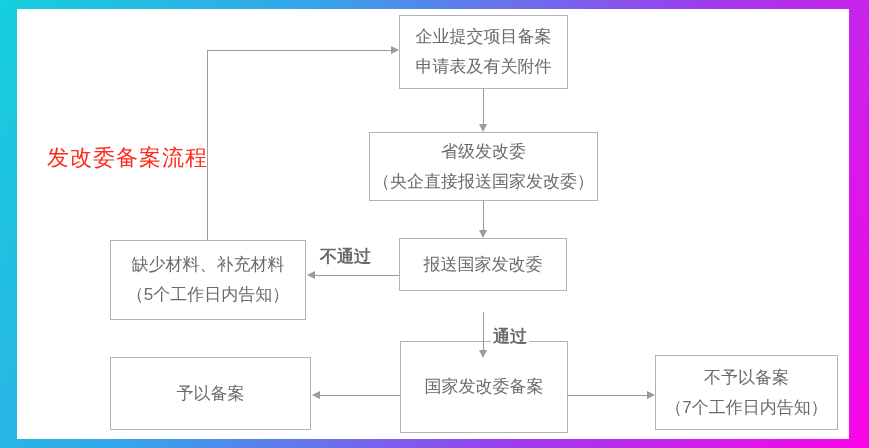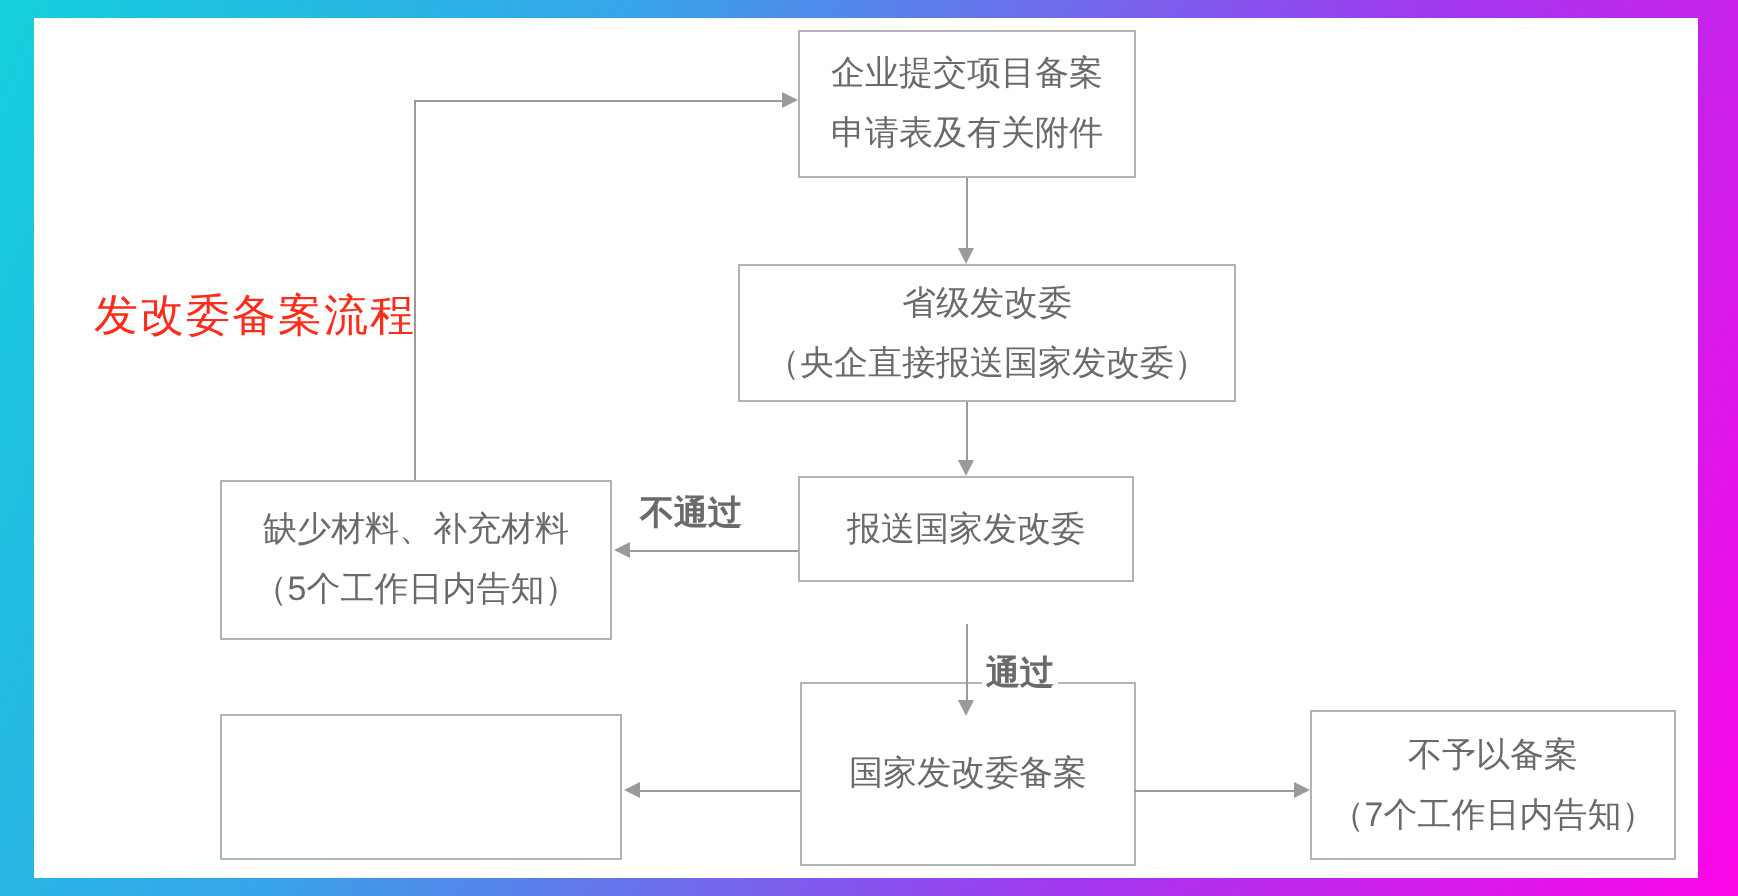--- a/index.html
+++ b/index.html
@@ -49,39 +49,40 @@
   <div class="canvas"></div>
 </div>
 
 <div class="title">发改委备案流程</div>
 
 <div class="node" style="left:399px;top:15px;width:169px;height:74px">
   <div>企业提交项目备案</div>
   <div>申请表及有关附件</div>
 </div>
 
-<div class="node" style="left:369px;top:132px;width:249px;height:69px">
+<div class="node" style="left:369px;top:132px;width:229px;height:69px">
   <div>省级发改委</div>
   <div>（央企直接报送国家发改委）</div>
 </div>
 
 <div class="node" style="left:399px;top:238px;width:168px;height:53px">
   <div>报送国家发改委</div>
 </div>
 
 <div class="node" style="left:110px;top:240px;width:196px;height:80px">
   <div>缺少材料、补充材料</div>
   <div>（5个工作日内告知）</div>
 </div>
 
 <div class="node" style="left:400px;top:341px;width:168px;height:92px">
   <div>国家发改委备案</div>
 </div>
 
 <div class="node" style="left:110px;top:357px;width:201px;height:73px">
+  <div>予以备案</div>
 </div>
 
 <div class="node" style="left:655px;top:355px;width:183px;height:75px">
   <div>不予以备案</div>
   <div>（7个工作日内告知）</div>
 </div>
 
 <div class="hline" style="left:207px;top:50px;width:185px"></div>
 <div class="vline" style="left:207px;top:50px;height:190px"></div>
 <div class="arr right" style="left:391px;top:46px"></div>

